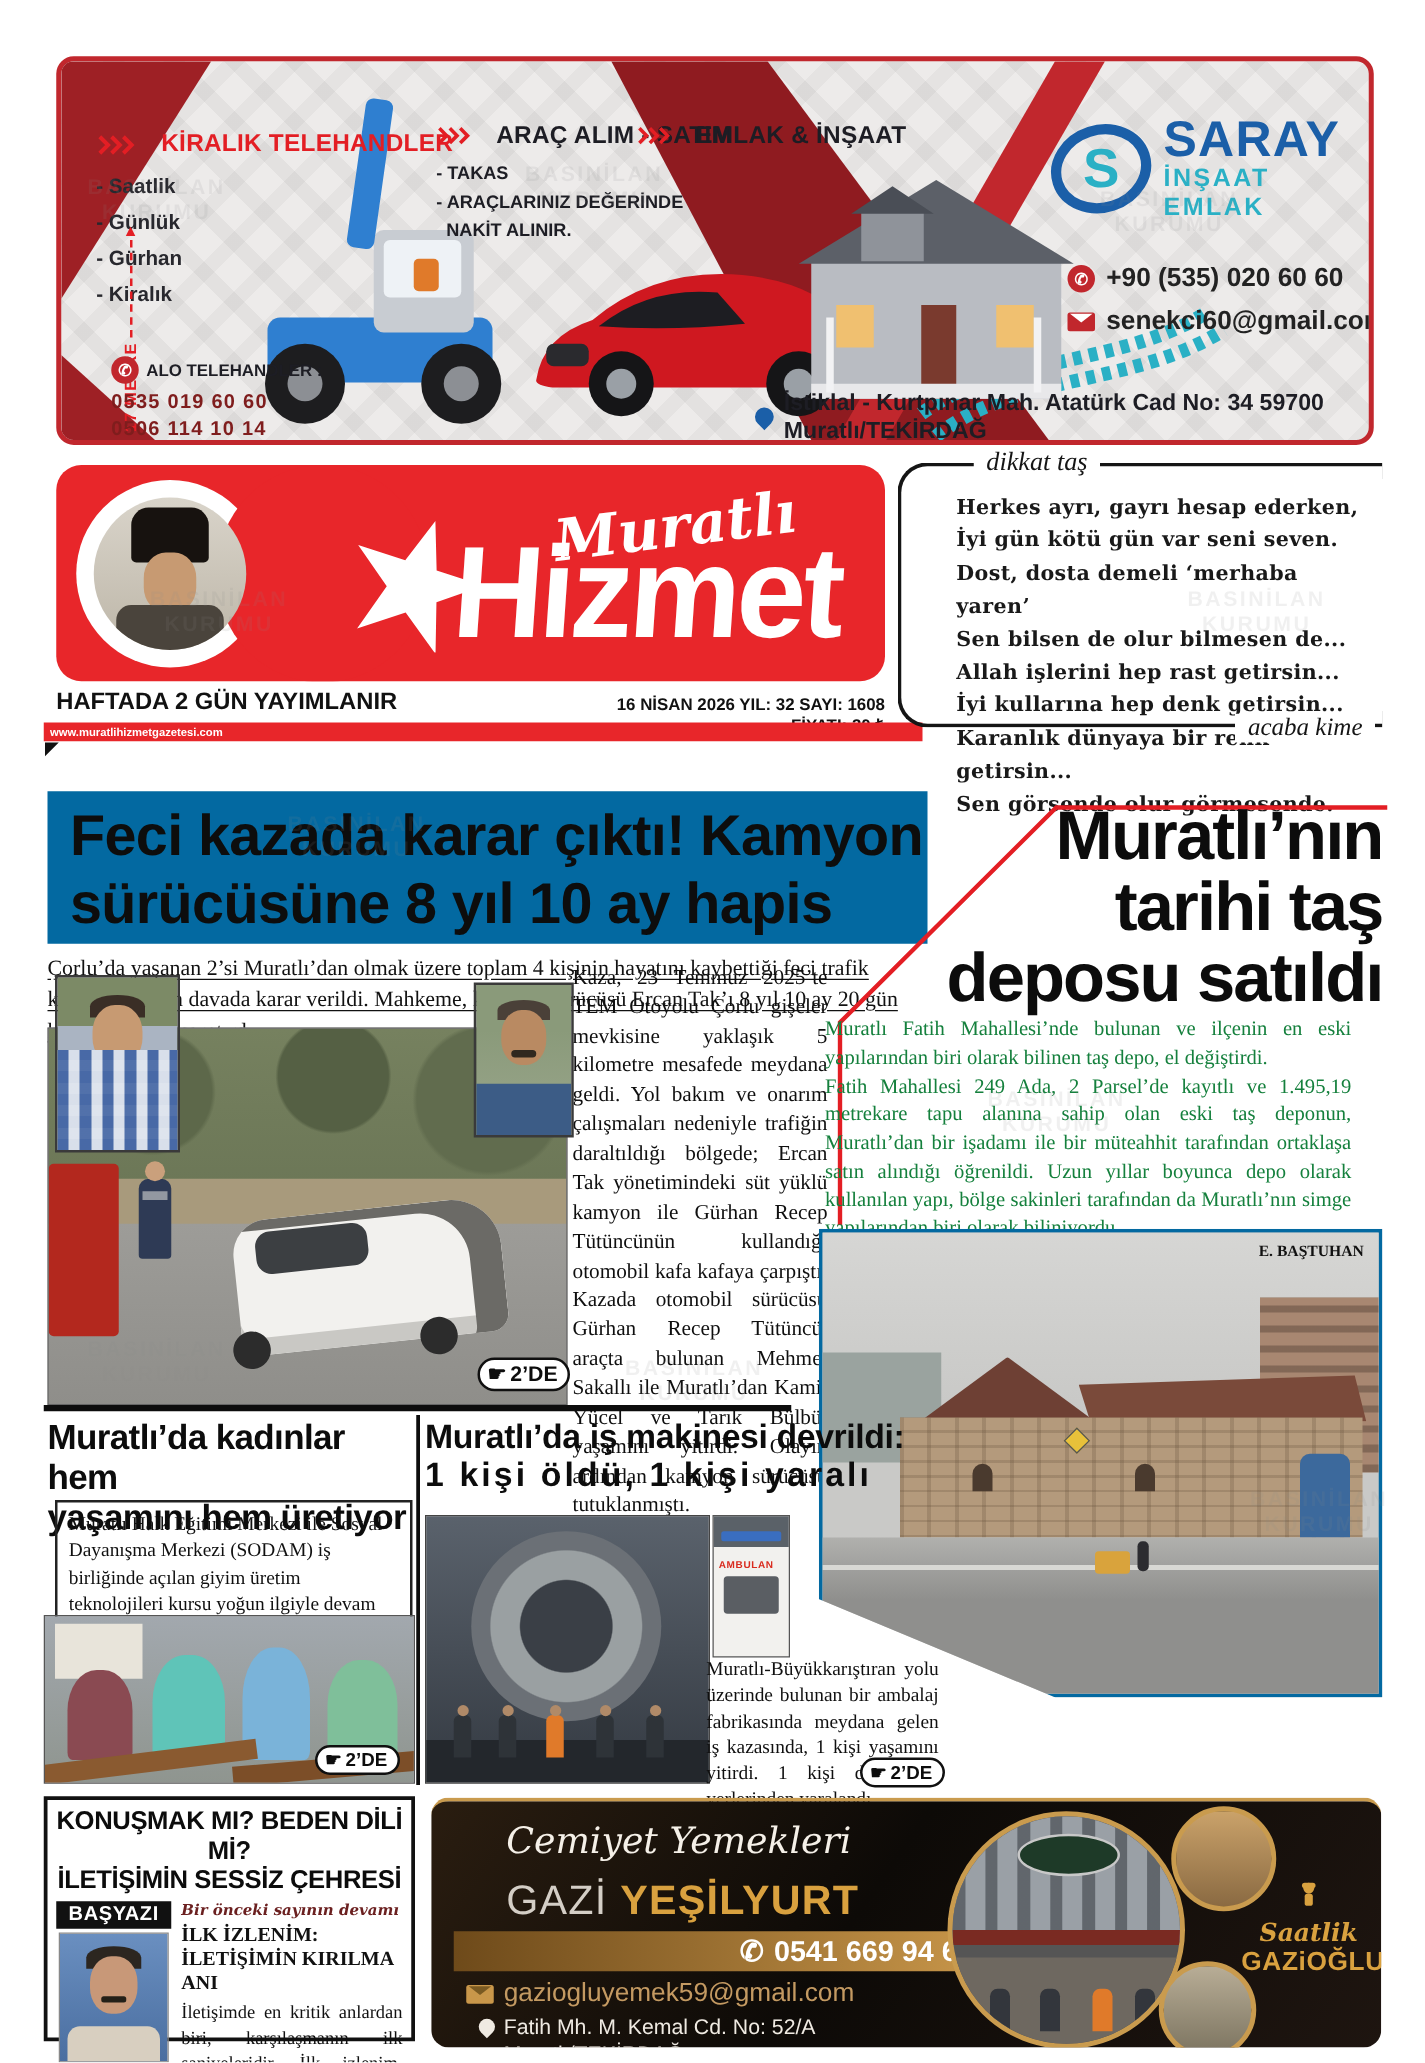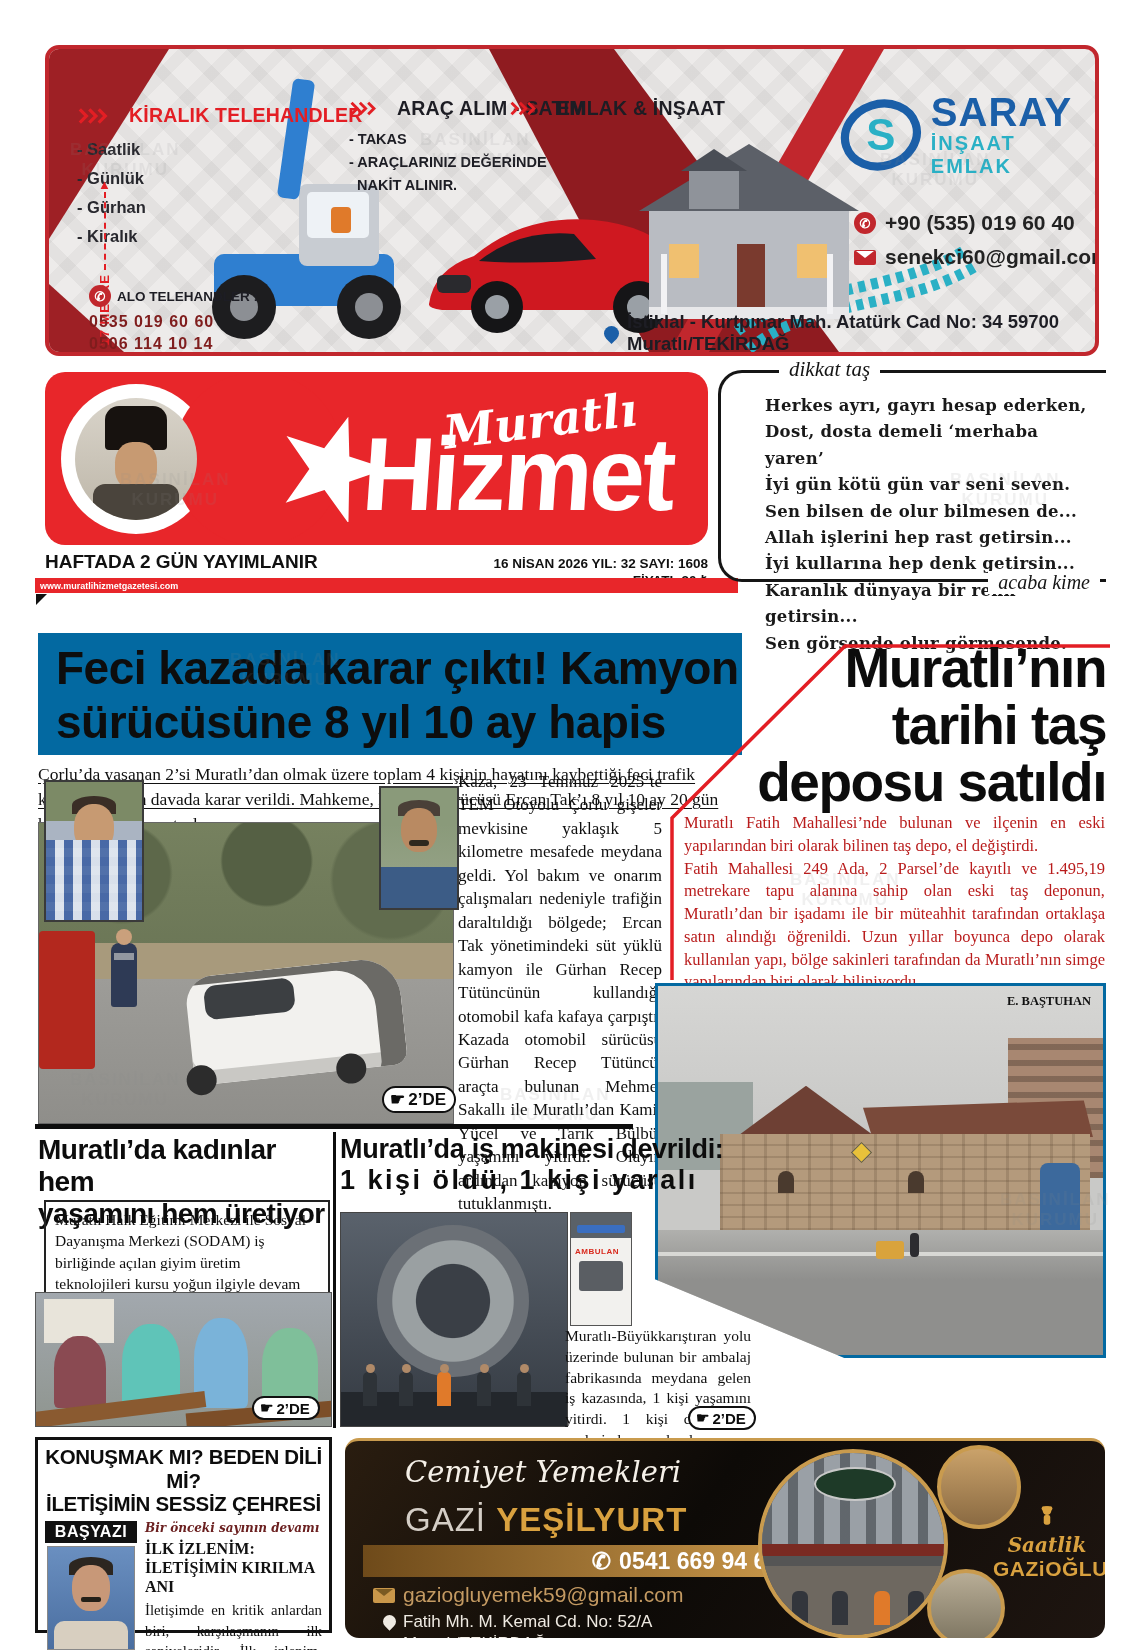--- a/index.html
+++ b/index.html
@@ -91,22 +91,22 @@
   .portrait1 .hair1{position:absolute;left:26px;top:14px;width:44px;height:18px;background:#3a2e26;border-radius:50% 50% 0 0;}
   .portrait2{left:379px;top:786px;width:76px;height:120px;border:2px solid #3a3a3a;overflow:hidden;z-index:6;
       background:linear-gradient(#8a9a7a 30%,#9aa68c);}
   .portrait2 .face2{position:absolute;left:20px;top:20px;width:36px;height:44px;background:#b98a62;border-radius:45%;}
   .portrait2 .hair2{position:absolute;left:17px;top:12px;width:42px;height:16px;background:#4a4038;border-radius:50% 50% 0 0;}
   .portrait2 .mus{position:absolute;left:28px;top:52px;width:20px;height:6px;background:#30281f;border-radius:3px;}
   .portrait2 .shirt2{position:absolute;left:0;bottom:0;width:100%;height:34%;background:#3c5c86;}
   
   .depot-hl{left:680px;top:640px;width:426px;text-align:right;font-weight:800;font-size:55px;
       line-height:1.04;color:#0c0c0c;letter-spacing:-1.5px;}
-  .depot-body{left:684px;top:812px;width:421px;font-family:"Liberation Serif",serif;font-size:16.5px;
-      line-height:1.38;text-align:justify;color:#b91c1c;}
+  .depot-body{left:660px;top:812px;width:421px;font-family:"Liberation Serif",serif;font-size:16.5px;
+      line-height:1.38;text-align:justify;color:#15803d;}
   .depot-body p{margin:0;}
   .depot-photo{left:655px;top:983px;width:451px;height:375px;border:3px solid #0369a1;box-sizing:border-box;
       clip-path:polygon(0 0,100% 0,100% 100%,42% 100%,0 79%);background:#c9c9c7;overflow:hidden;}
   .dp-sky{position:absolute;inset:0 0 55% 0;background:linear-gradient(#d6d6d4,#c6c6c4);}
   .dp-bldg-l{position:absolute;left:0;top:26%;width:95px;height:24%;background:#9aa39f;}
   .dp-bldg-r{position:absolute;right:0;top:14%;width:95px;height:38%;background:
       repeating-linear-gradient(0deg,rgba(60,45,35,.35) 0 6px,transparent 6px 16px),#a88771;}
   .dp-wall{position:absolute;left:62px;top:40%;width:370px;height:26%;background:
       repeating-linear-gradient(90deg,rgba(90,70,50,.22) 0 3px,transparent 3px 22px),
       repeating-linear-gradient(0deg,rgba(90,70,50,.22) 0 2px,transparent 2px 12px),#b49a7c;}
@@ -328,21 +328,21 @@
         <div>
           <div class="saray-name">SARAY</div>
           <div class="saray-sub">İNŞAAT EMLAK</div>
         </div>
       </div>
     </div>
 
     <div class="abs" style="left:805px;top:162px;display:flex;flex-direction:column;gap:10px;">
       <div class="contact-line">
           <span class="pc-red">✆</span>
-        <span>+90 (535) 019 60 40</span>
+        <span>+90 (535) 020 60 60</span>
         </div>
       <div class="contact-line">
           <span class="mail-red"></span>
         <span>senekci60@gmail.com</span>
         </div>
     </div>
 
     <div class="abs addr-line" style="left:555px;top:262px;">
       <span class="pin-blue"></span>
       <span>İstiklal - Kurtpınar  Mah. Atatürk Cad No: 34 59700 Muratlı/TEKİRDAĞ</span>
@@ -367,22 +367,22 @@
   <div class="abs dateline">16 NİSAN 2026 YIL: 32 SAYI: 1608 FİYATI: 30 ₺</div>
   <div class="abs urlbar">
     <span>www.muratlihizmetgazetesi.com</span>
   </div>
   <div class="abs tri"></div>
 
   <div class="abs poem-box">
     <div class="poem-label">dikkat taş</div>
     <div class="poem-lines">
       <div>Herkes ayrı, gayrı hesap ederken,</div>
+      <div>İyi gün kötü gün var seni seven.</div>
       <div>Dost, dosta demeli ‘merhaba yaren’</div>
-      <div>İyi gün kötü gün var seni seven.</div>
       <div>Sen bilsen de olur bilmesen de...</div>
       <div>Allah işlerini hep rast getirsin...</div>
       <div>İyi kullarına hep denk getirsin...</div>
       <div>Karanlık dünyaya bir renk getirsin...</div>
       <div>Sen görsende olur görmesende.</div>
     </div>
     <div class="poem-sign">acaba kime</div>
   </div>
 
   <div class="abs lead-hl">

